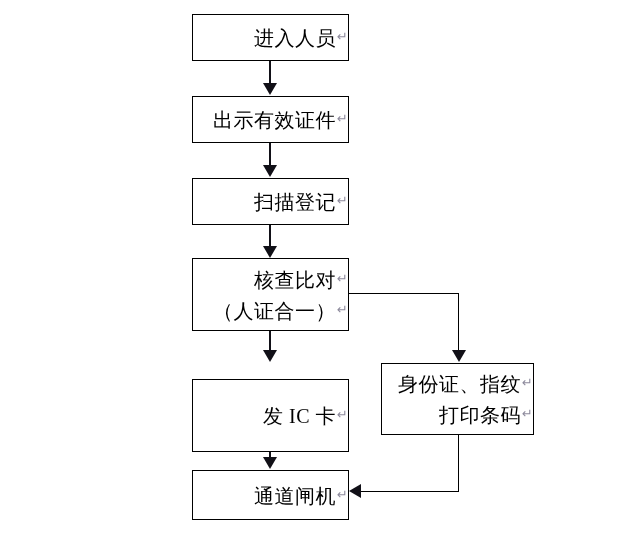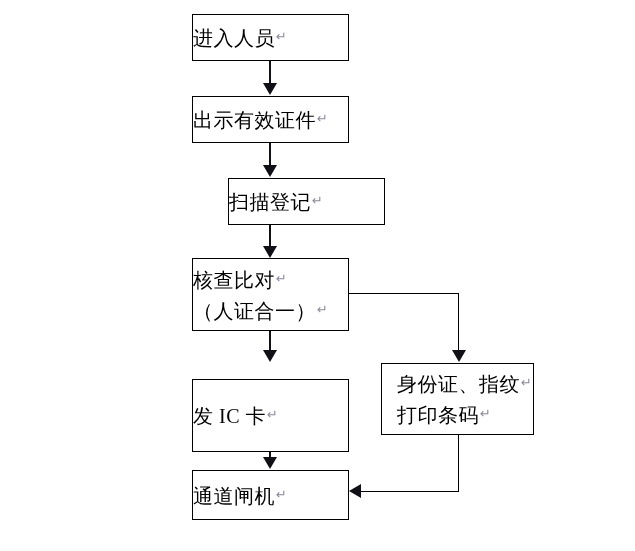--- a/index.html
+++ b/index.html
@@ -22,21 +22,21 @@
     background: #ffffff;
   }
   
   .node {
     position: absolute;
     box-sizing: border-box;
     border: 1px solid #000000;
     background: #ffffff;
     display: flex;
     flex-direction: column;
-    align-items: flex-start;
+    align-items: flex-end;
     justify-content: center;
     text-align: center;
     z-index: 3;
   }
   .node .line {
     display: block;
     white-space: nowrap;
     font-size: 20px;
     line-height: 30px;
     letter-spacing: 0.5px;
@@ -46,21 +46,21 @@
     color: #8d8a9c;
     font-size: 13px;
     font-family: "DejaVu Sans", "Liberation Sans", sans-serif;
     vertical-align: 12%;
     margin-left: 1px;
     letter-spacing: 0;
   }
   
   #node-entry-person   { left: 192px; top: 14px;  width: 157px; height: 47px; }
   #node-show-id        { left: 192px; top: 96px;  width: 157px; height: 47px; }
-  #node-scan-register  { left: 192px; top: 178px; width: 157px; height: 47px; margin-left: 36px; }
+  #node-scan-register  { left: 192px; top: 178px; width: 157px; height: 47px; }
   #node-verify-match   { left: 192px; top: 258px; width: 157px; height: 73px; }
   #node-issue-card     { left: 192px; top: 379px; width: 157px; height: 73px; }
   #node-biometrics     { left: 381px; top: 363px; width: 153px; height: 72px; padding-left: 15px; }
   #node-gate           { left: 192px; top: 470px; width: 157px; height: 50px; }
   .vline {
     position: absolute;
     width: 2px;
     background: #111017;
     z-index: 1;
   }

